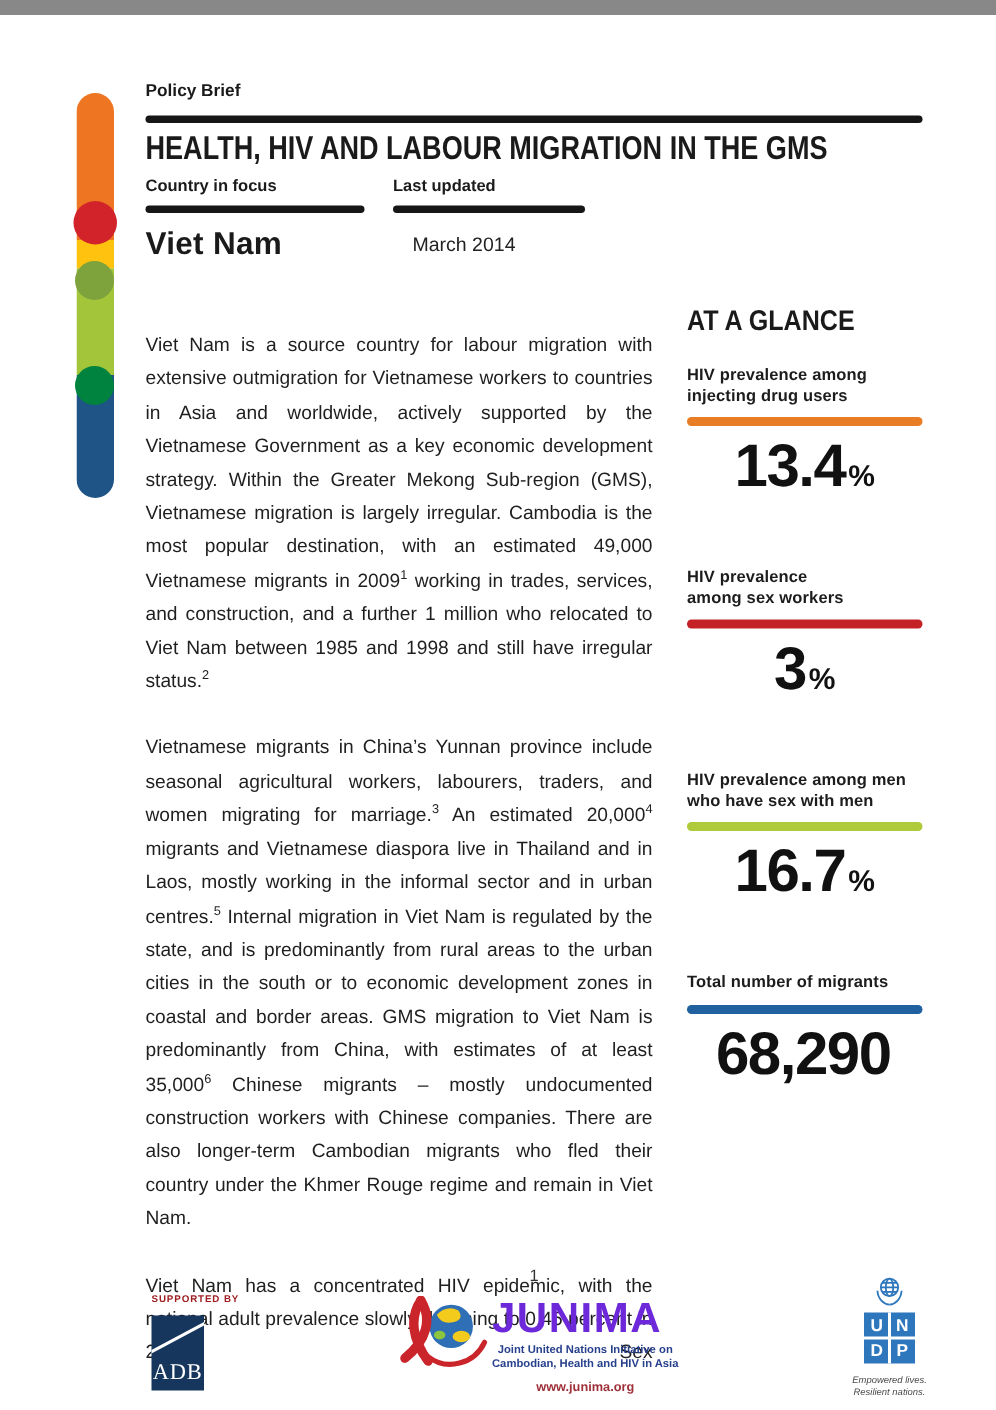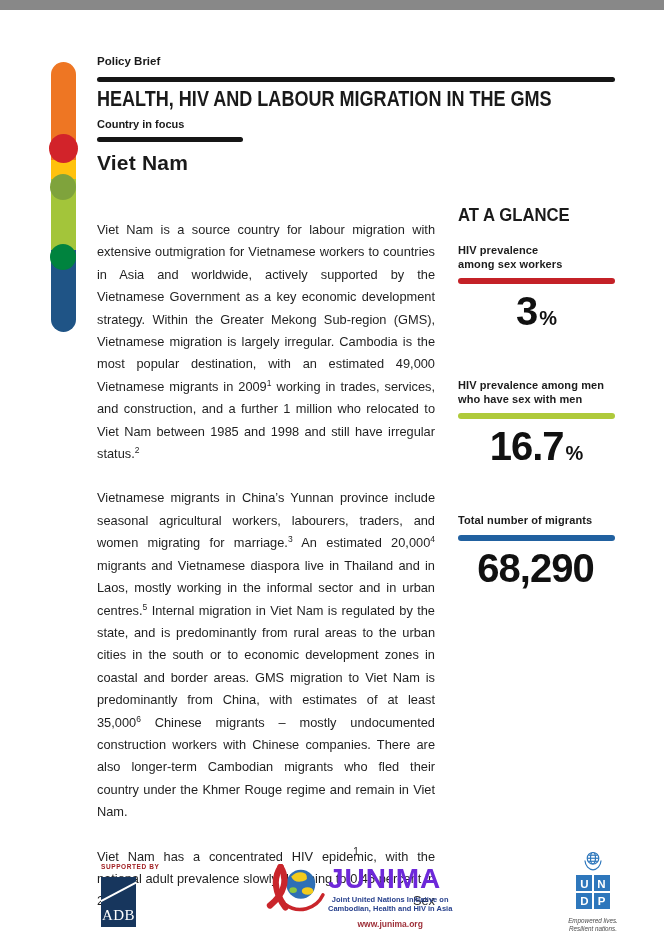--- a/index.html
+++ b/index.html
@@ -115,30 +115,41 @@
 
   <div class="kicker">Policy Brief</div>
   <div class="rule rule-full"></div>
   <h1 class="doc-title"><span>HEALTH, HIV AND LABOUR MIGRATION IN THE GMS</span></h1>
 
   <div class="meta-col meta-country">
     <div class="meta-label">Country in focus</div>
     <div class="rule rule-meta"></div>
     <div class="country-name">Viet Nam</div>
   </div>
+  <div class="meta-col meta-updated">
+    <div class="meta-label">Last updated</div>
+    <div class="rule rule-meta"></div>
+    <div class="updated-value">March 2014</div>
+  </div>
 
   <main class="body-col">
     <p>Viet Nam is a source country for labour migration with extensive outmigration for Vietnamese workers to countries in Asia and worldwide, actively supported by the Vietnamese Government as a key economic development strategy. Within the Greater Mekong Sub-region (GMS), Vietnamese migration is largely irregular. Cambodia is the most popular destination, with an estimated 49,000 Vietnamese migrants in 2009<sup>1</sup> working in trades, services, and construction, and a further 1 million who relocated to Viet Nam between 1985 and 1998 and still have irregular status.<sup>2</sup></p>
     <p>Vietnamese migrants in China’s Yunnan province include seasonal agricultural workers, labourers, traders, and women migrating for marriage.<sup>3</sup> An estimated 20,000<sup>4</sup> migrants and Vietnamese diaspora live in Thailand and in Laos, mostly working in the informal sector and in urban centres.<sup>5</sup> Internal migration in Viet Nam is regulated by the state, and is predominantly from rural areas to the urban cities in the south or to economic development zones in coastal and border areas. GMS migration to Viet Nam is predominantly from China, with estimates of at least 35,000<sup>6</sup> Chinese migrants – mostly undocumented construction workers with Chinese companies. There are also longer-term Cambodian migrants who fled their country under the Khmer Rouge regime and remain in Viet Nam.</p>
     <p class="cont">Viet Nam has a concentrated HIV epidemic, with the national adult prevalence slowly declining to 0.45 percent in 2011.<sup>7</sup> Sex</p>
   </main>
 
   <aside class="glance">
     <h2 class="glance-heading"><span>AT A GLANCE</span></h2>
 
+    <section class="stat">
+      <div class="stat-label">HIV prevalence among
+injecting drug users</div>
+      <div class="stat-rule" style="background-color: rgb(232, 125, 37);"></div>
+      <div class="stat-value"><span class="num">13.4</span><span class="unit">%</span></div>
+    </section>
 
     <section class="stat">
       <div class="stat-label">HIV prevalence
 among sex workers</div>
       <div class="stat-rule" style="background-color: rgb(196, 33, 39);"></div>
       <div class="stat-value"><span class="num">3</span><span class="unit">%</span></div>
     </section>
 
     <section class="stat">
       <div class="stat-label">HIV prevalence among men

